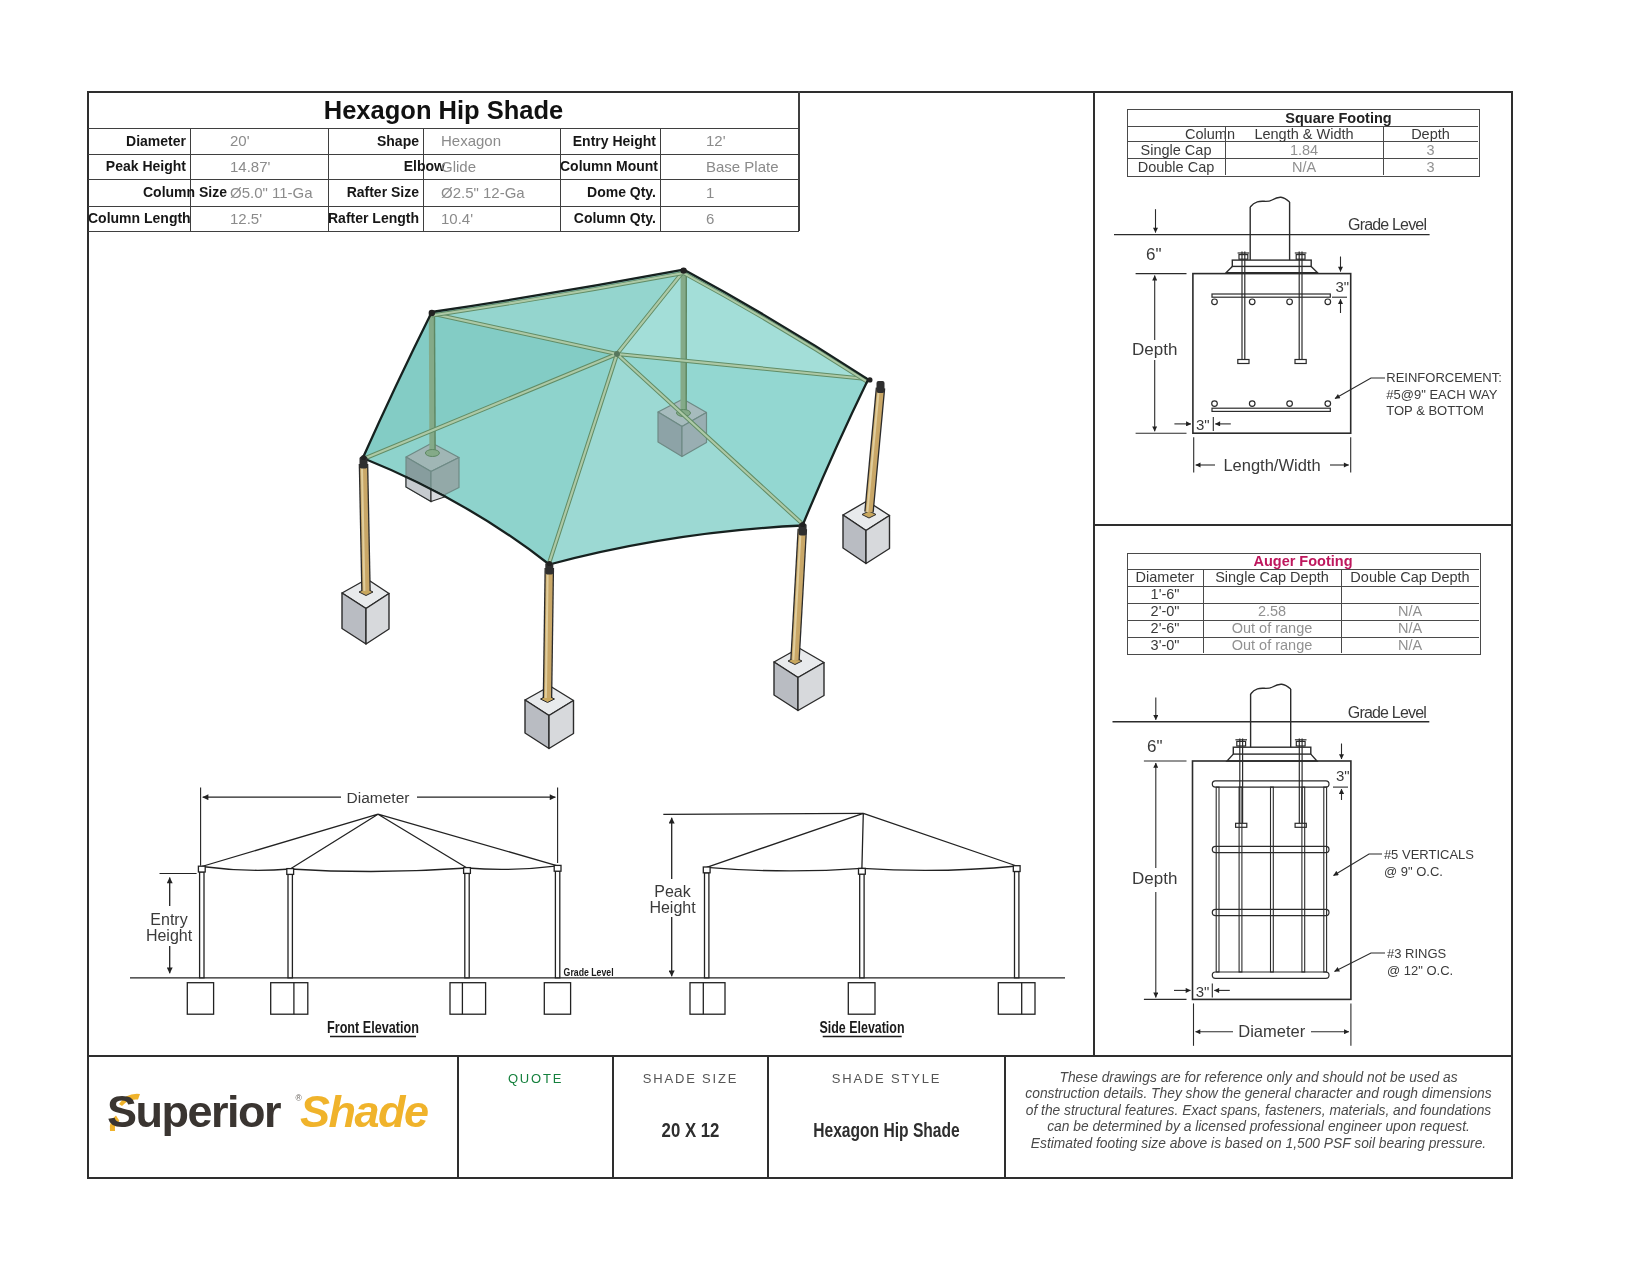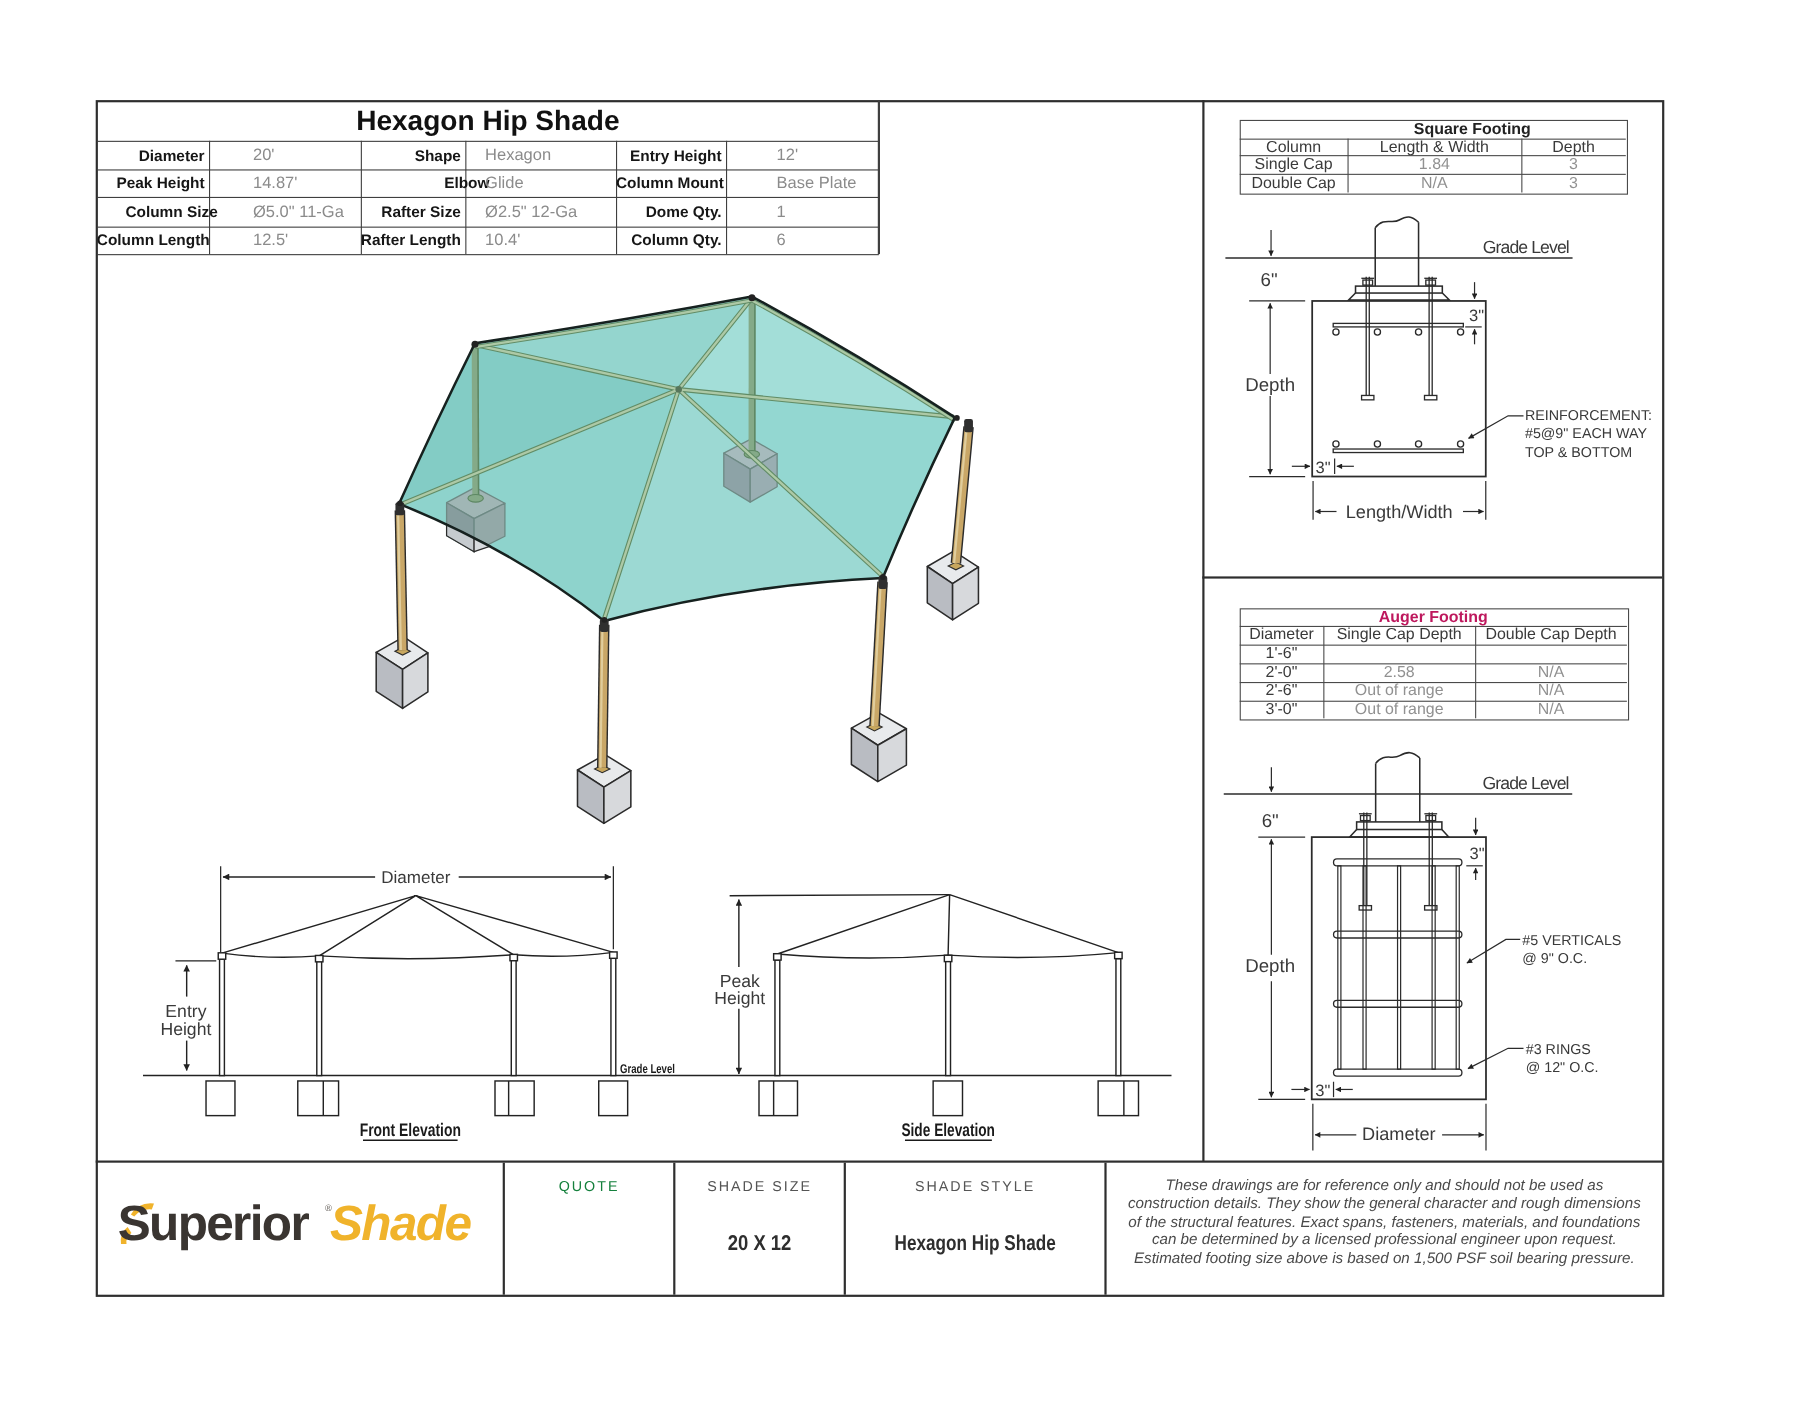--- a/index.html
+++ b/index.html
@@ -39,21 +39,21 @@
 
     <div class="abs" style="left:102px;top:0;width:1.2px;height:103px;background:#3f3f3f;"></div>
     <div class="abs" style="left:240px;top:0;width:1.2px;height:103px;background:#3f3f3f;"></div>
     <div class="abs" style="left:335px;top:0;width:1.2px;height:103px;background:#3f3f3f;"></div>
     <div class="abs" style="left:472px;top:0;width:1.2px;height:103px;background:#3f3f3f;"></div>
     <div class="abs" style="left:572px;top:0;width:1.2px;height:103px;background:#3f3f3f;"></div>
     <div class="abs" style="left:710px;top:-37px;width:1.5px;height:140px;background:#3f3f3f;"></div>
 
     <div class="abs lbl" style="left:0;top:0px;width:98px;height:26px;line-height:26px;">Diameter</div>
     <div class="abs lbl" style="left:0;top:26px;width:98px;height:25px;line-height:25px;">Peak Height</div>
-    <div class="abs lbl" style="left:12px;top:51px;width:98px;height:27px;line-height:27px;">Column Size</div>
+    <div class="abs lbl" style="left:0;top:51px;width:98px;height:27px;line-height:27px;padding-left:41px;">Column Size</div>
     <div class="abs lbl" style="left:0;top:78px;width:98px;height:25px;line-height:25px;">Column Length</div>
 
     <div class="abs val" style="left:142px;top:0px;height:26px;line-height:26px;">20'</div>
     <div class="abs val" style="left:142px;top:26px;height:25px;line-height:25px;text-align:center;">14.87'</div>
     <div class="abs val" style="left:142px;top:51px;height:27px;line-height:27px;">Ø5.0" 11-Ga</div>
     <div class="abs val" style="left:142px;top:78px;height:25px;line-height:25px;">12.5'</div>
 
     <div class="abs lbl" style="left:240px;top:0px;width:91px;height:26px;line-height:26px;">Shape</div>
     <div class="abs lbl" style="left:240px;top:26px;width:91px;height:25px;line-height:25px;padding-left:26px;">Elbow</div>
     <div class="abs lbl" style="left:240px;top:51px;width:91px;height:27px;line-height:27px;">Rafter Size</div>
@@ -84,21 +84,21 @@
 <div class="abs stbl" style="left:1127px;top:109px;width:351px;">
   <div class="abs" style="left:0;top:0;width:351px;height:66px;border:1px solid #4a4a4a;"></div>
   <div class="abs" style="left:0;top:17px;width:351px;height:1px;background:#4a4a4a;"></div>
   <div class="abs" style="left:0;top:32px;width:351px;height:1px;background:#4a4a4a;"></div>
   <div class="abs" style="left:0;top:49px;width:351px;height:1px;background:#4a4a4a;"></div>
   <div class="abs" style="left:98px;top:17px;width:1px;height:49px;background:#4a4a4a;"></div>
   <div class="abs" style="left:256px;top:17px;width:1px;height:49px;background:#4a4a4a;"></div>
 
   <div class="c" style="left:0;top:1px;width:351px;font-weight:bold;color:#222;margin-left:36px;">Square Footing</div>
 
-  <div class="c" style="left:0;top:17px;width:98px;">Column</div>
+  <div class="c" style="left:0;top:17px;width:98px;padding-left:34px;">Column</div>
   <div class="c" style="left:98px;top:17px;width:158px;">Length &amp; Width</div>
   <div class="c" style="left:256px;top:17px;width:95px;">Depth</div>
 
   <div class="c" style="left:0;top:33px;width:98px;">Single Cap</div>
   <div class="c gray" style="left:98px;top:33px;width:158px;">1.84</div>
   <div class="c gray" style="left:256px;top:33px;width:95px;">3</div>
 
   <div class="c" style="left:0;top:50px;width:98px;">Double Cap</div>
   <div class="c gray" style="left:98px;top:50px;width:158px;">N/A</div>
   <div class="c gray" style="left:256px;top:50px;width:95px;">3</div>

